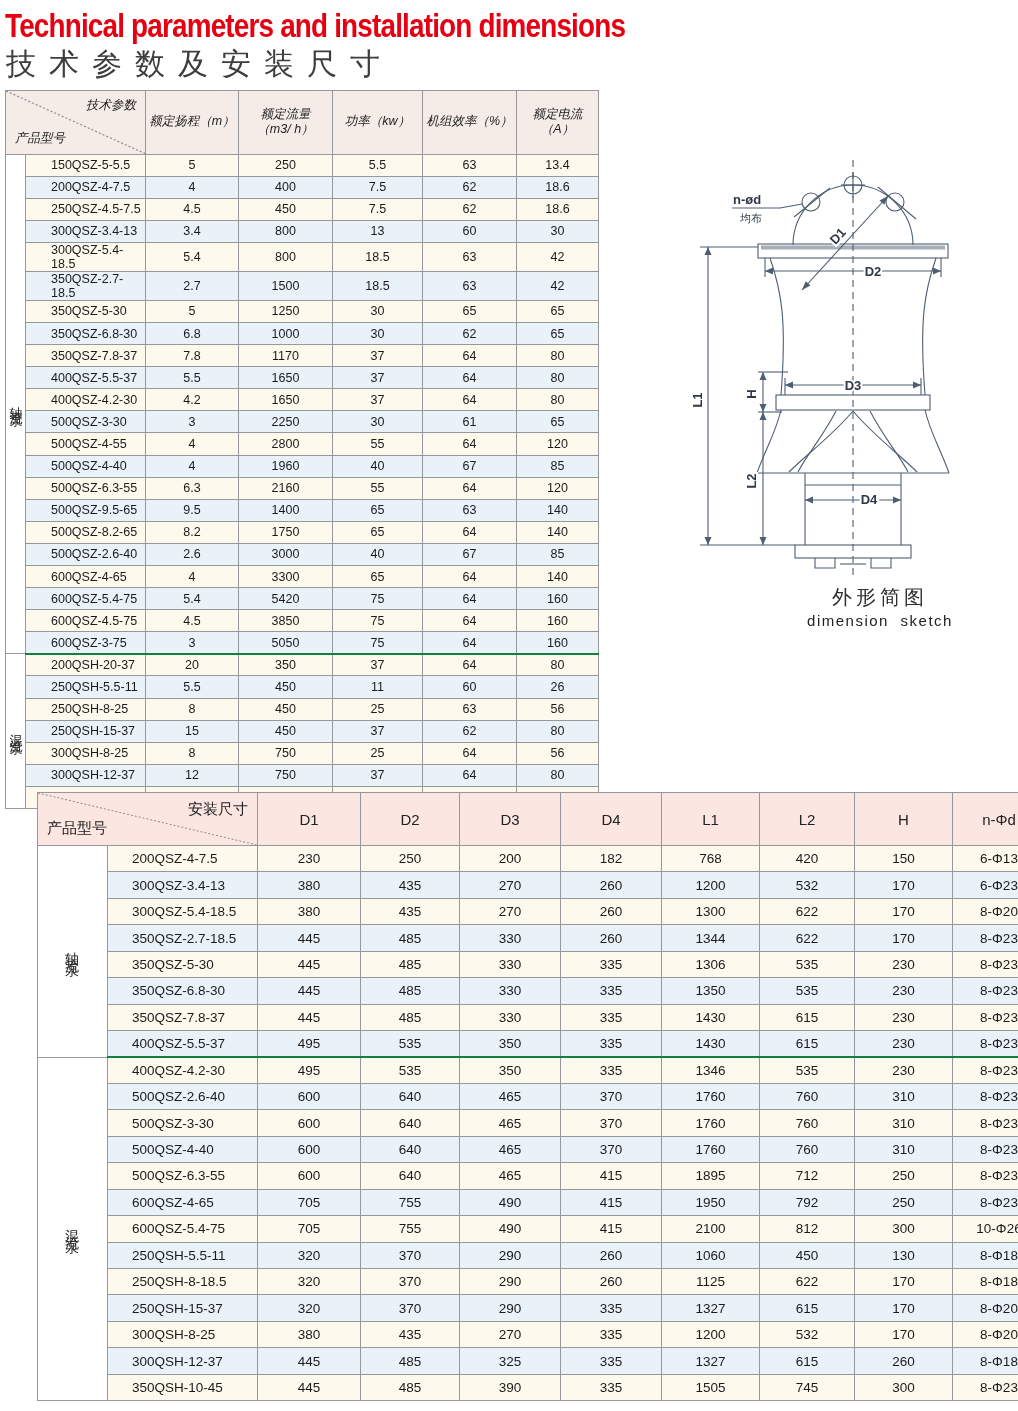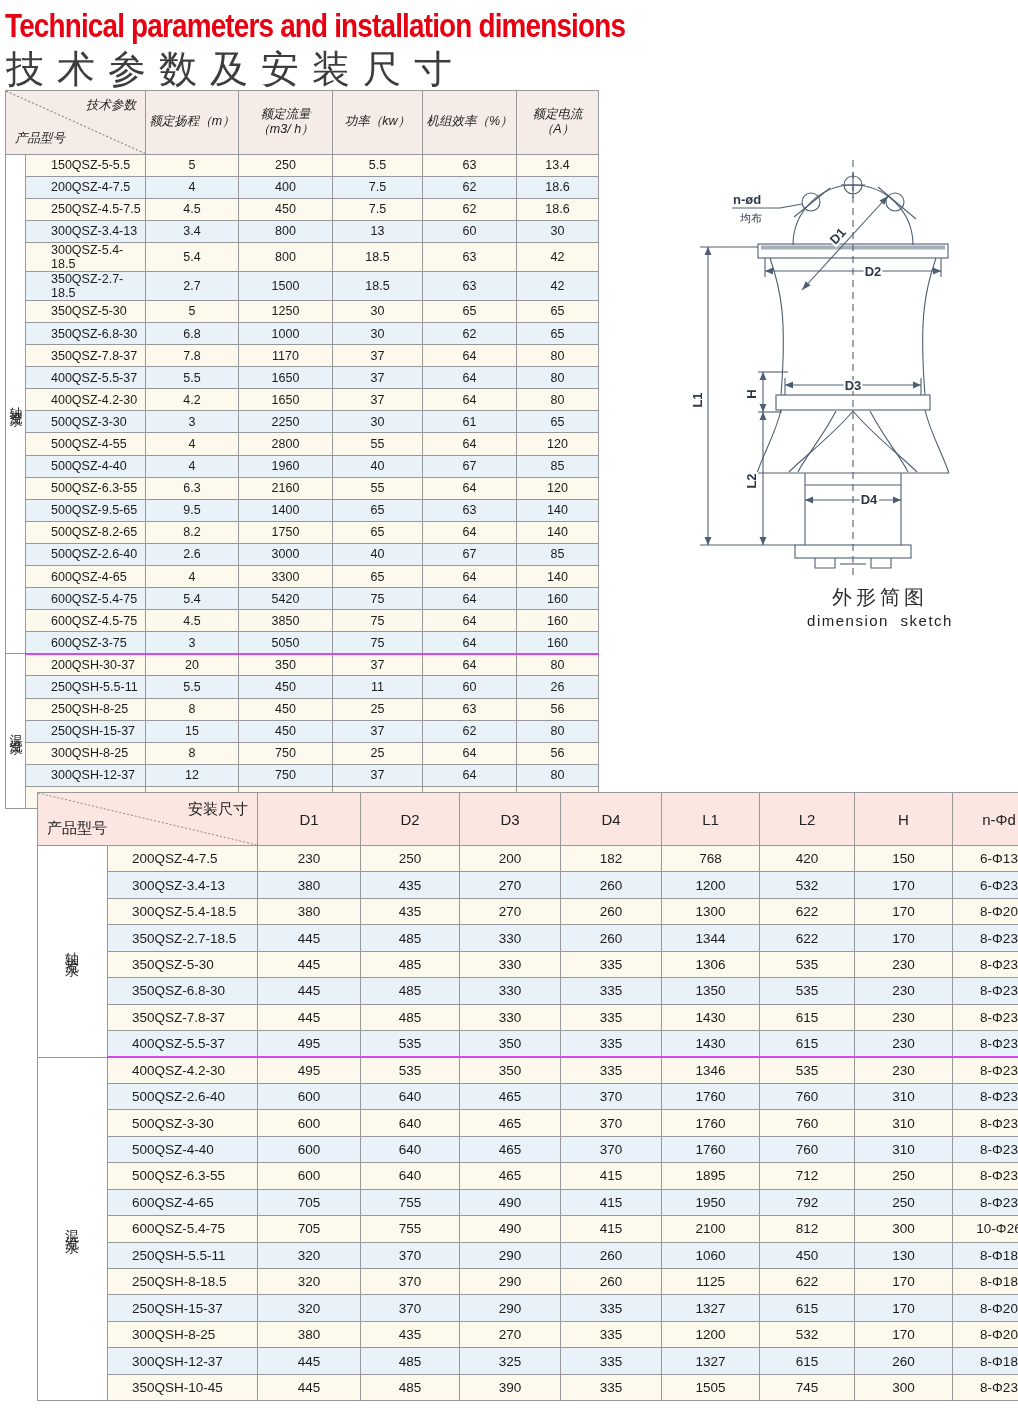--- a/index.html
+++ b/index.html
@@ -9,21 +9,21 @@
     font-family:"Liberation Sans","DejaVu Sans",sans-serif; color:#1b1b1b;
   }
   .page-title {
     position:absolute; left:5px; top:6px;
     font-size:34px; font-weight:bold; color:#e60012;
     letter-spacing:-1px; white-space:nowrap;
     transform:scaleX(.82); transform-origin:left top;
   }
   .page-subtitle {
     position:absolute; left:6px; top:44px;
-    font-size:38px; color:#3d3d3d; letter-spacing:13px; white-space:nowrap;
+    font-size:30px; color:#3d3d3d; letter-spacing:13px; white-space:nowrap;
   }
 
   table { border-collapse:collapse; table-layout:fixed; position:absolute; background:#fff; }
   th, td { border:1px solid #97989b; overflow:hidden; }
 
   
   #tech-table { left:5px; top:90px; width:593px; }
   #tech-table thead tr { height:53px;font-style:italic; }
   #tech-table tbody tr { height:22.1px; }
   #tech-table thead th {
@@ -46,21 +46,21 @@
 
   
   .row-odd  td { background:#fdf9ec; }
   .row-even td { background:#e9f1f9; }
   tr td.group-cell { background:#ffffff; text-align:center; vertical-align:middle; }
   .vtext {
     writing-mode:vertical-rl; display:inline-block;
     font-size:13px; letter-spacing:4px; color:#222;
   }
   #install-table .vtext { font-size:14px; letter-spacing:6px; }
-  .group-end td { border-bottom:2px solid #d946ef; }
+  .group-end td { border-bottom:2px solid #15803d; }
 
   
   th.corner { position:relative; }
   th.corner svg.diag { position:absolute; left:0; top:0; width:100%; height:100%; }
   .corner-top    { position:absolute; top:7px;    right:9px; }
   .corner-bottom { position:absolute; bottom:7px; left:9px;  }
 
   
   #sketch { position:absolute; left:630px; top:140px; width:388px; height:450px; }
   #sketch path, #sketch line, #sketch circle, #sketch rect.o, #sketch polyline
@@ -284,21 +284,21 @@
       <tr class="row-even group-end">
         <td class="c0">600QSZ-3-75</td>
         <td class="c1">3</td>
         <td class="c2">5050</td>
         <td class="c3">75</td>
         <td class="c4">64</td>
         <td class="c5">160</td>
       </tr>
       <tr class="row-odd">
         <td class="group-cell" rowspan="7"><span class="vtext">混流泵</span></td>
-        <td class="c0">200QSH-30-37</td>
+        <td class="c0">200QSH-20-37</td>
         <td class="c1">20</td>
         <td class="c2">350</td>
         <td class="c3">37</td>
         <td class="c4">64</td>
         <td class="c5">80</td>
       </tr>
       <tr class="row-even">
         <td class="c0">250QSH-5.5-11</td>
         <td class="c1">5.5</td>
         <td class="c2">450</td>

